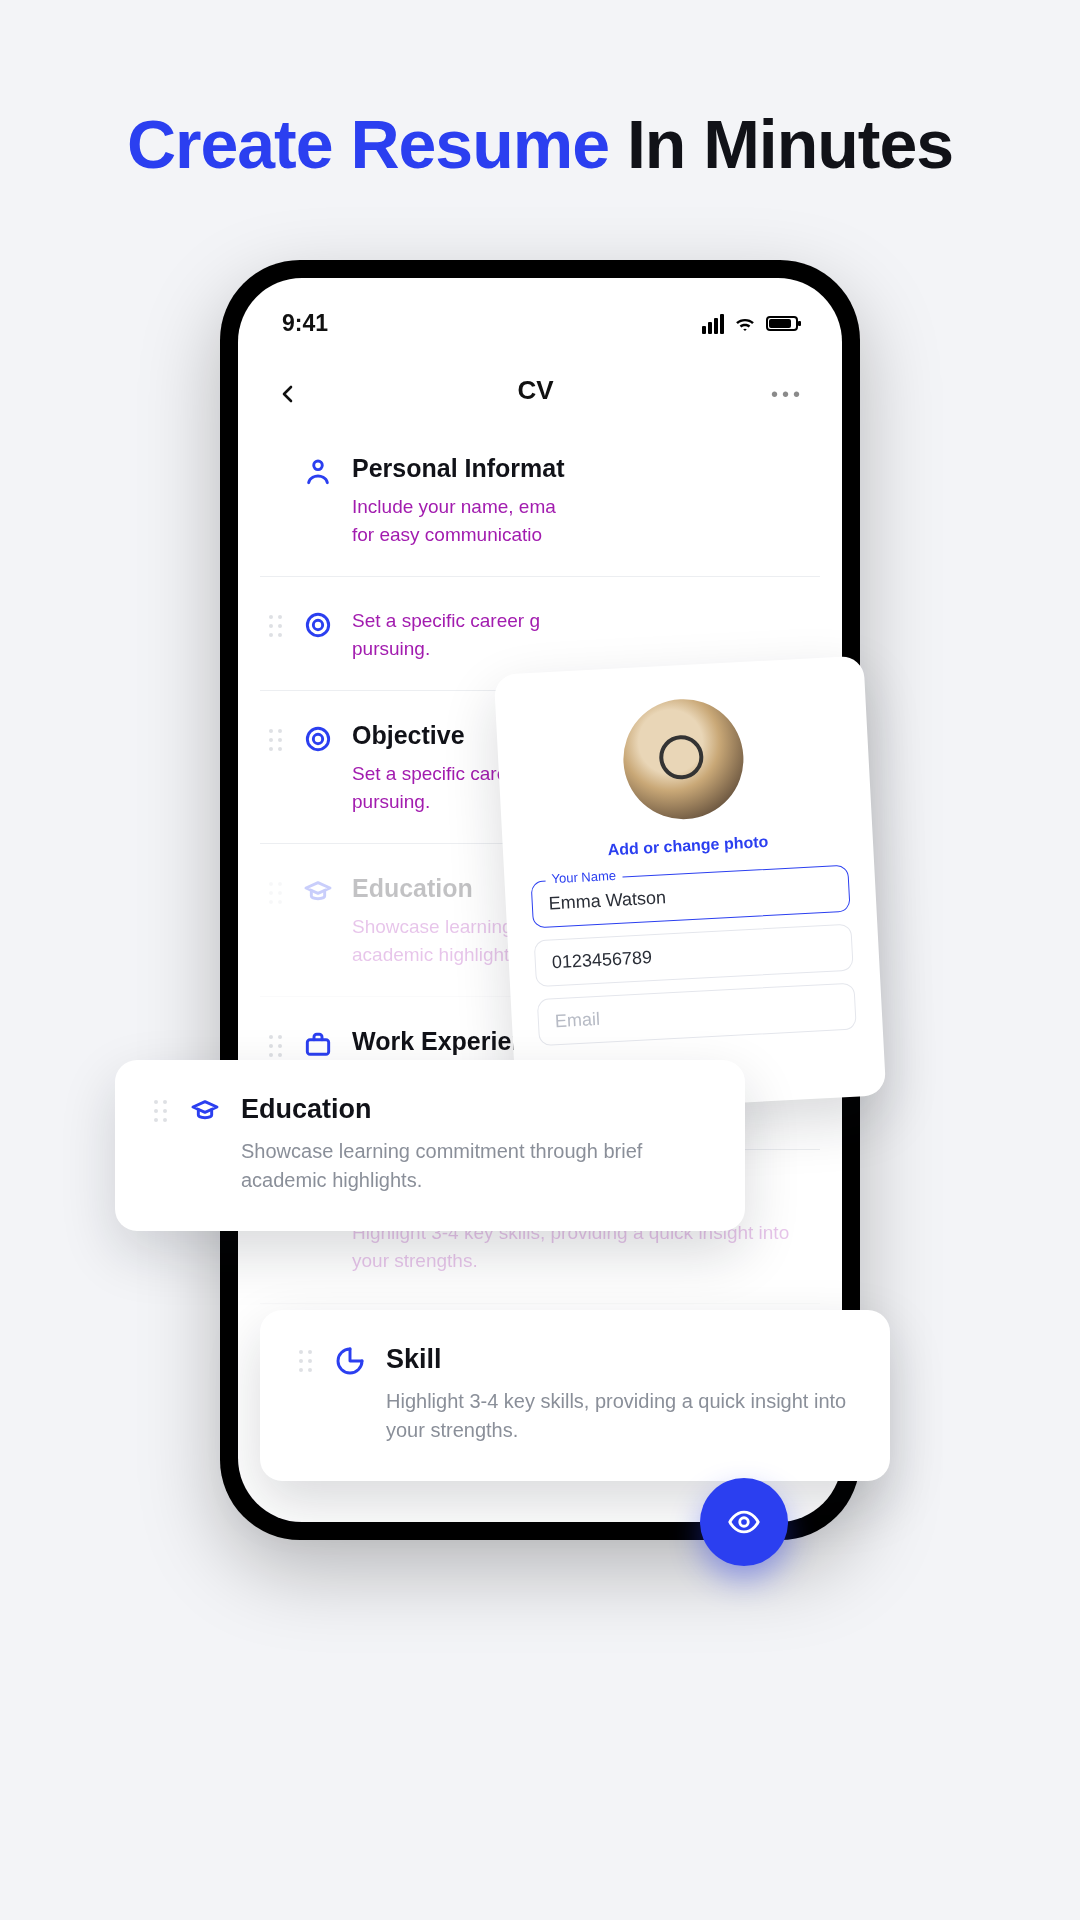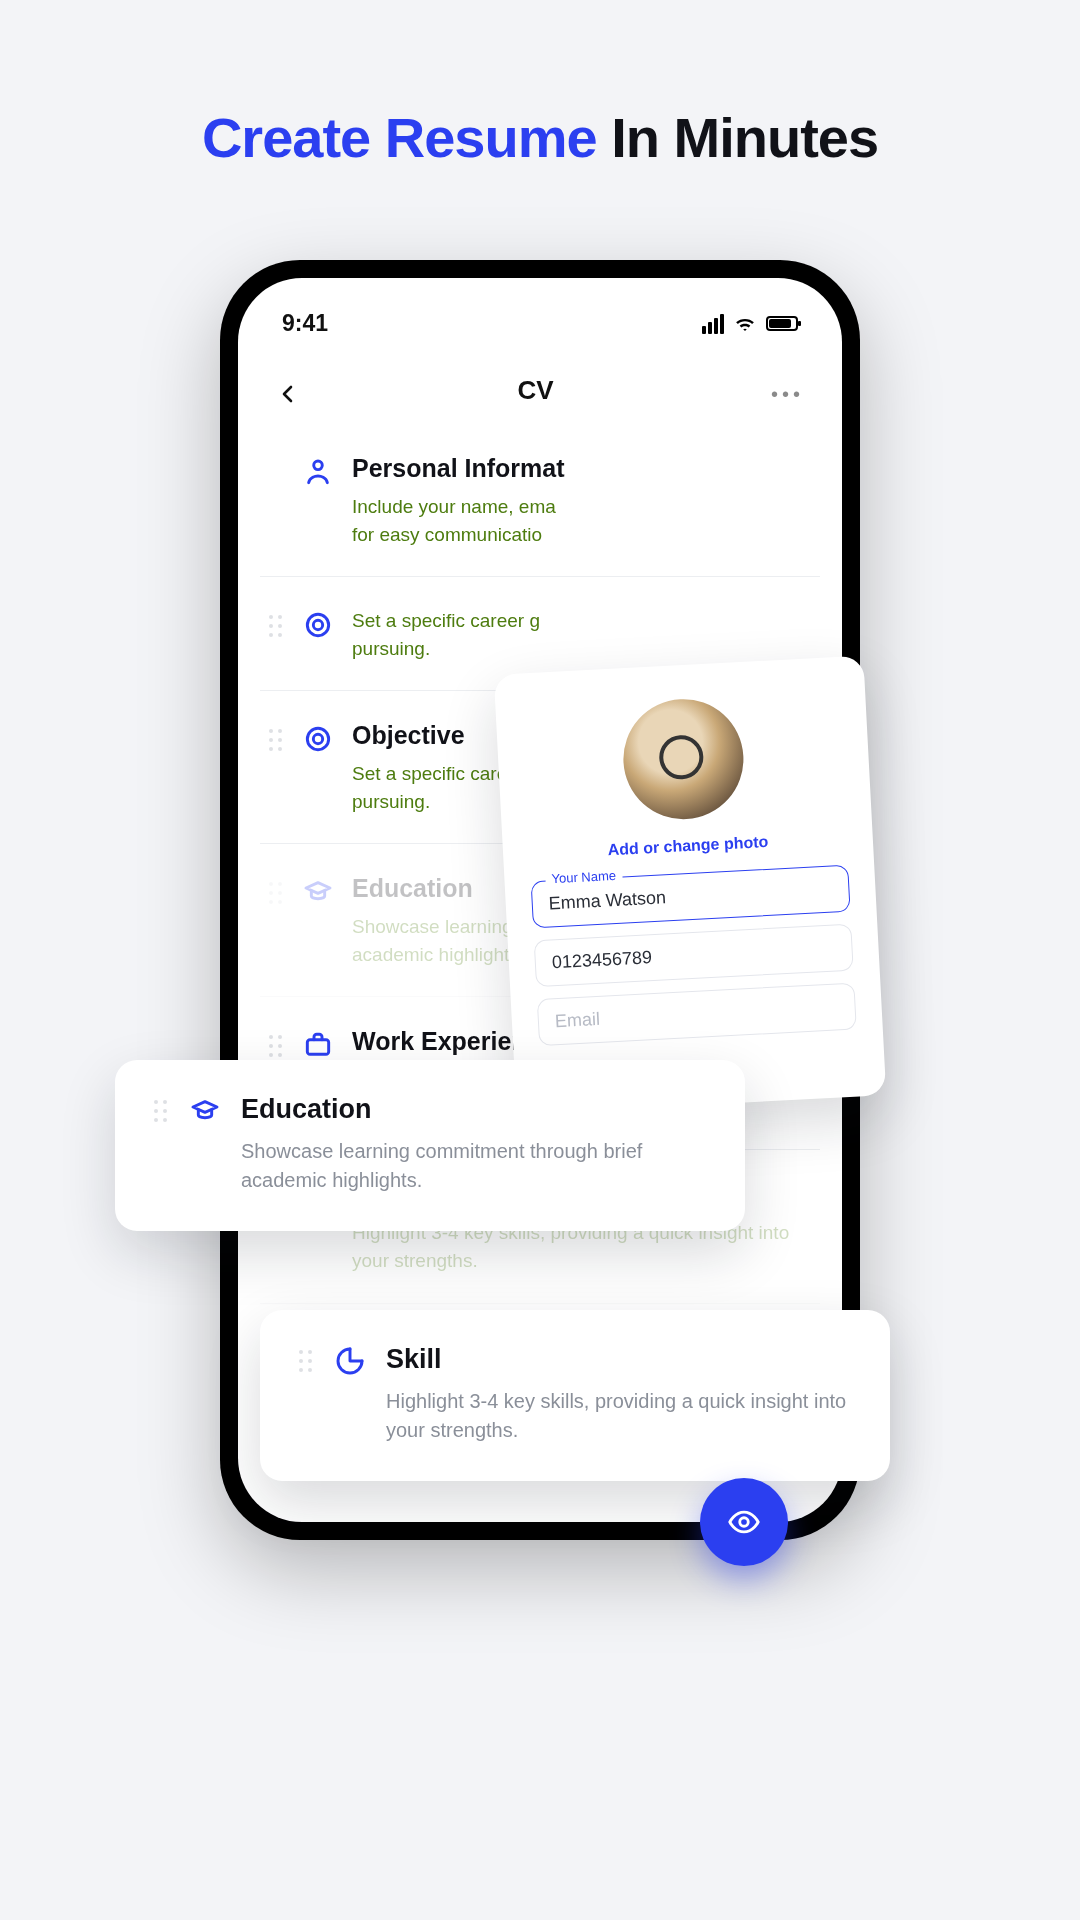--- a/index.html
+++ b/index.html
@@ -1,17 +1,17 @@
 <!DOCTYPE html>
 <html><head>
 <meta charset="utf-8">
 <style>
 *{box-sizing:border-box;margin:0;padding:0;font-family:-apple-system,BlinkMacSystemFont,'Segoe UI',Helvetica,Arial,sans-serif;}
 body{width:1080px;height:1920px;background:#f3f4f7;position:relative;overflow:hidden;}
-.hero{position:absolute;top:105px;left:0;right:0;text-align:center;font-size:56px;font-weight:800;letter-spacing:-1px;}
+.hero{position:absolute;top:105px;left:0;right:0;text-align:center;font-size:68px;font-weight:800;letter-spacing:-1px;}
 .hero .blue{color:#2b3ff0;}
 .hero .black{color:#111218;}
 .phone{position:absolute;top:260px;left:220px;width:640px;height:1280px;border-radius:80px;background:#000;padding:18px;box-shadow:0 30px 80px rgba(0,0,0,.25);}
 .phone-inner{width:100%;height:100%;background:#fff;border-radius:64px;overflow:hidden;position:relative;}
 .statusbar{display:flex;justify-content:space-between;align-items:center;padding:32px 44px 8px;font-size:23px;font-weight:700;color:#111;text-align:center;}
 .statusbar .right{display:flex;align-items:center;gap:10px;}
 .sig{display:flex;align-items:flex-end;gap:2px;}
 .sig span{width:4px;background:#000;border-radius:1px;}
 .sig span:nth-child(1){height:8px}.sig span:nth-child(2){height:12px}.sig span:nth-child(3){height:16px}.sig span:nth-child(4){height:20px}
 .wifi{width:22px;height:16px;}
@@ -24,21 +24,21 @@
 .dots{color:#8a8a8a;font-size:20px;letter-spacing:4px;}
 .list{padding:0 22px;}
 .section{border-bottom:1px solid #eceef1;padding:30px 6px 28px;display:flex;gap:18px;}
 .handle{width:18px;flex:0 0 18px;display:flex;flex-direction:column;gap:5px;align-items:center;margin-top:8px;opacity:.45;}
 .handle span{width:4px;height:4px;border-radius:50%;background:#b8bcc5;}
 .handle-row{display:flex;gap:5px;}
 .ico{width:32px;height:32px;flex:0 0 32px;margin-top:2px;}
 .ico svg{width:100%;height:100%;}
 .sct-body{flex:1;}
 .sct-title{font-size:25px;font-weight:700;color:#111218;margin-bottom:10px;}
-.sct-desc{font-size:19px;color:#4d7c0f;line-height:1.45;}
+.sct-desc{font-size:19px;color:#a21caf;line-height:1.45;}
 .chevR{width:18px;height:18px;margin-top:6px;}
 .card{position:absolute;background:#fff;border-radius:22px;box-shadow:0 22px 55px rgba(17,24,39,.16);}
 .card-personal{top:665px;left:505px;width:370px;padding:34px 26px 22px;transform:rotate(-3deg);}
 .avatar{width:120px;height:120px;border-radius:50%;margin:0 auto 18px;background:radial-gradient(circle at 40% 35%,#e9d6b7 0 30%,#c9a877 46%,#6b5640 78%);position:relative;overflow:hidden;}
 .avatar::after{content:"";position:absolute;left:30%;top:30%;width:36px;height:36px;border:4px solid #333;border-radius:50%;background:transparent;}
 .add-photo{display:block;text-align:center;color:#2b3ff0;font-size:16px;font-weight:600;margin-bottom:18px;}
 .field{border:1px solid #e4e6ec;border-radius:12px;padding:12px 16px;margin-bottom:12px;font-size:18px;color:#2a2e37;position:relative;}
 .field.focus{border-color:#2b3ff0;}
 .field .legend{position:absolute;top:-10px;left:14px;background:#fff;padding:0 6px;font-size:13px;color:#2b3ff0;}
 .field.placeholder{color:#b7bbc5;}

